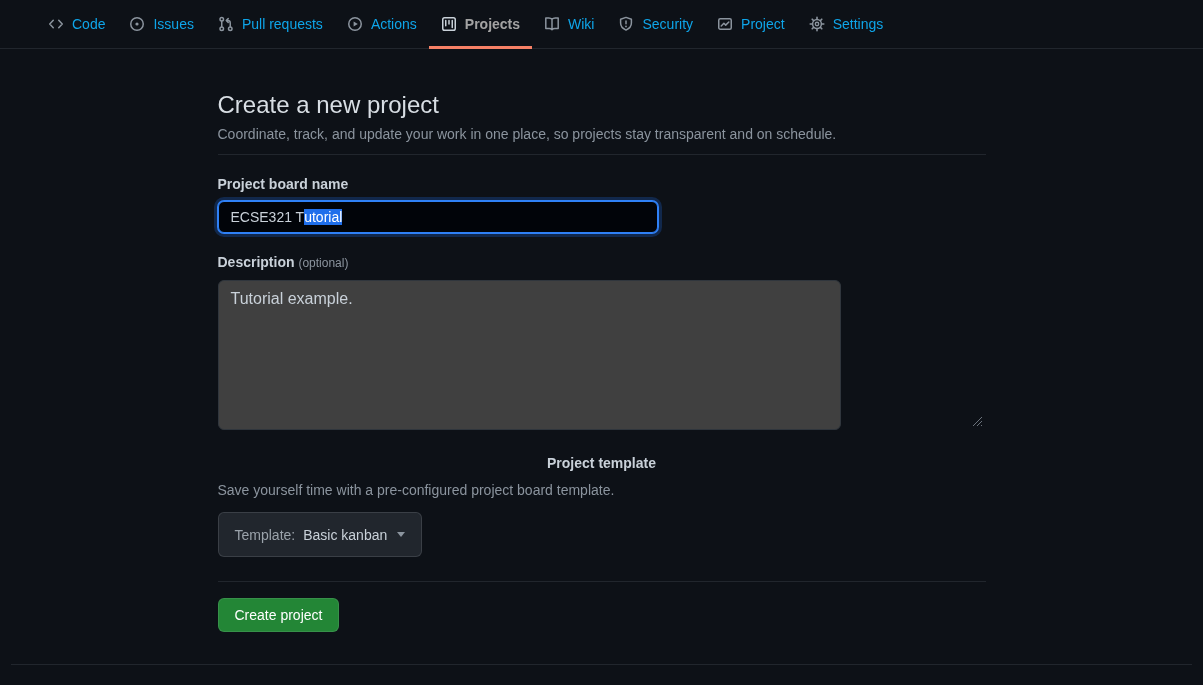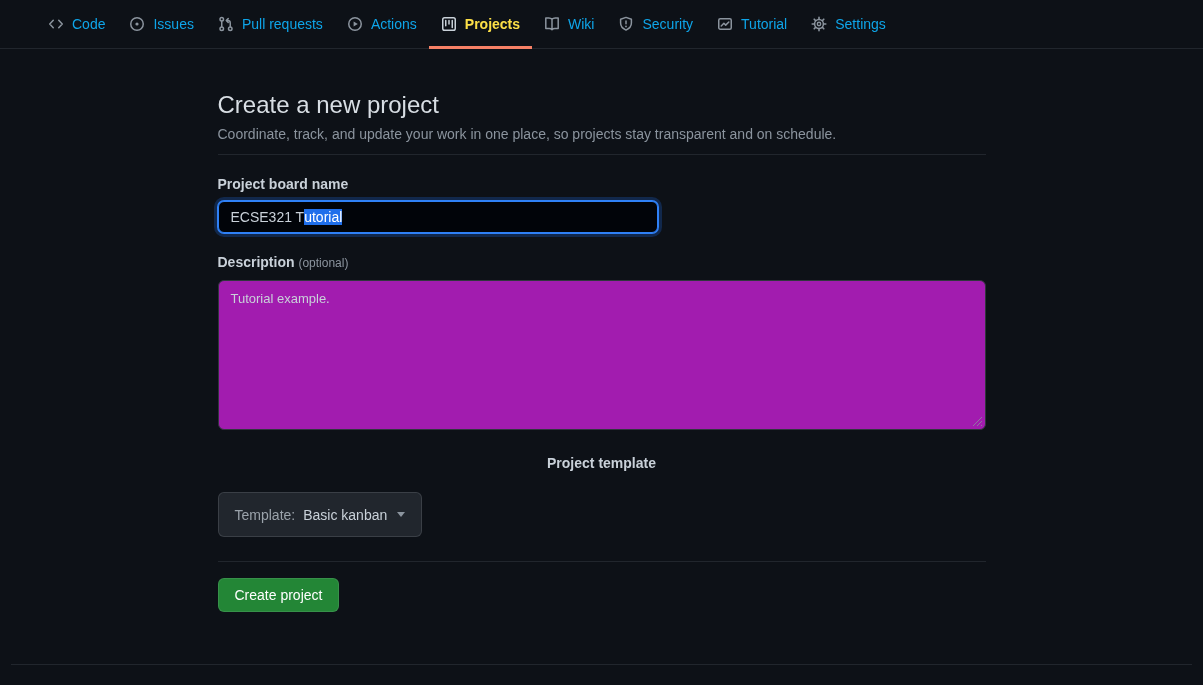--- a/index.html
+++ b/index.html
@@ -27,21 +27,21 @@
     display: flex; align-items: center; gap: 8px;
     padding: 0 12px;
     font-size: 14px;
     color: #0ea5e9;
     text-decoration: none;
     position: relative;
     cursor: pointer;
     white-space: nowrap;
   }
   .tab .tab-icon { display: flex; align-items: center; color: #8b949e; }
-  .tab.active { color: #fde047; font-weight: 700; }
+  .tab.active { color: #a3a3a3; font-weight: 700; }
   .tab.active .tab-icon { color: #c9d1d9; }
   .tab.active::after {
     content: "";
     position: absolute; left: 0; right: 0; bottom: -1px; height: 3px;
     background: #f78166;
   }
 
   
   main { width: 768px; margin: 1px auto; padding-top: 40px; }
   .page-title {
@@ -71,26 +71,26 @@
     display: flex; align-items: center;
     white-space: pre;
     color: #c9d1d9;
     cursor: text;
   }
   .selected-text { background: #1f6feb; color: #ffffff; }
 
   .textarea-wrap { position: relative; width: 768px; }
   .description-area {
     display: block;
-    width: 768px; height: 150px;
-    background: #a21caf;
+    width: 623px; height: 150px;
+    background: #404040;
     border: 1px solid #30363d;
     border-radius: 6px;
     padding: 8px 12px;
-    font-size: 13px; line-height: 20px;
+    font-size: 16px; line-height: 20px;
     color: #c9d1d9;
     font-family: inherit;
     resize: none; outline: none;
   }
   .grip { position: absolute; right: 3px; bottom: 3px; color: #8b949e; opacity: .75; }
 
   .template-group .field-label { margin-top: 24px; text-align: center; }
   .hint { margin: 8px 0 0; font-size: 14px; line-height: 20px; color: #8b949e; }
 
   .btn-dropdown {
@@ -201,21 +201,21 @@
       </span>
       <span class="tab-label">Security</span>
     </a>
     <a class="tab">
       <span class="tab-icon">
         <svg width="16" height="16" viewBox="0 0 16 16" aria-hidden="true">
           <rect x="1.75" y="2.75" width="12.5" height="10.5" rx="1.5" fill="none" stroke="currentColor" stroke-width="1.5"></rect>
           <path d="M4.25 10 6.9 7.3l1.8 1.8 3.1-3.1" fill="none" stroke="currentColor" stroke-width="1.5" stroke-linecap="round" stroke-linejoin="round"></path>
         </svg>
       </span>
-      <span class="tab-label">Tutorial</span>
+      <span class="tab-label">Project</span>
     </a>
     <a class="tab">
       <span class="tab-icon">
         <svg width="16" height="16" viewBox="0 0 16 16" aria-hidden="true">
           <circle cx="8" cy="8" r="4.4" fill="none" stroke="currentColor" stroke-width="1.5"></circle>
           <circle cx="8" cy="8" r="1.7" fill="none" stroke="currentColor" stroke-width="1.4"></circle>
           <path d="M8 1.2v2M8 12.8v2M1.2 8h2M12.8 8h2M3.2 3.2l1.4 1.4M11.4 11.4l1.4 1.4M12.8 3.2l-1.4 1.4M4.6 11.4l-1.4 1.4" stroke="currentColor" stroke-width="1.6" stroke-linecap="round"></path>
         </svg>
       </span>
       <span class="tab-label">Settings</span>
@@ -241,20 +241,21 @@
     <div class="textarea-wrap">
       <textarea class="description-area" spellcheck="false" style="">Tutorial example.</textarea>
       <svg class="grip" width="11" height="11" viewBox="0 0 11 11">
         <path d="M10 1 1 10M10 5 5 10M10 9 9 10" stroke="currentColor" stroke-width="1" fill="none"></path>
       </svg>
     </div>
   </div>
 
   <div class="template-group">
     <label class="field-label">Project template</label>
+    <p class="hint">Save yourself time with a pre-configured project board template.</p>
     <button class="btn-dropdown" type="button">
       <span class="prefix">Template:</span>
       <span>Basic kanban</span>
       <span class="caret"></span>
     </button>
   </div>
 
   <hr class="divider submit-divider">
   <button class="btn-primary" type="button">Create project</button>
 </main>

